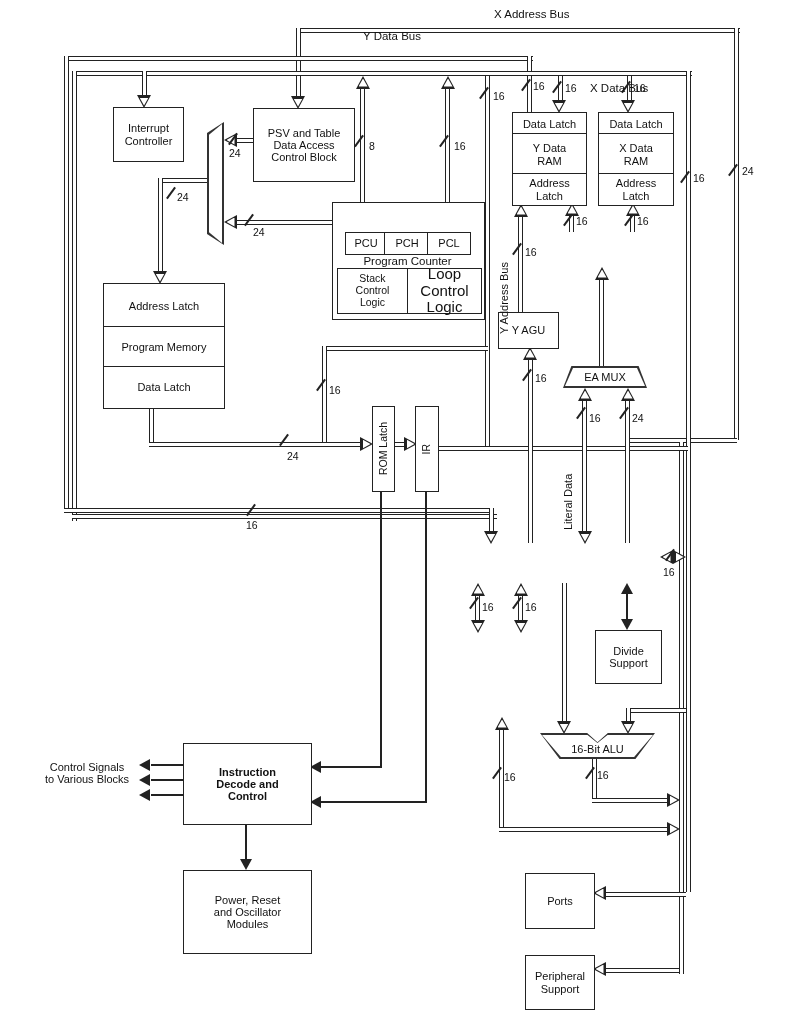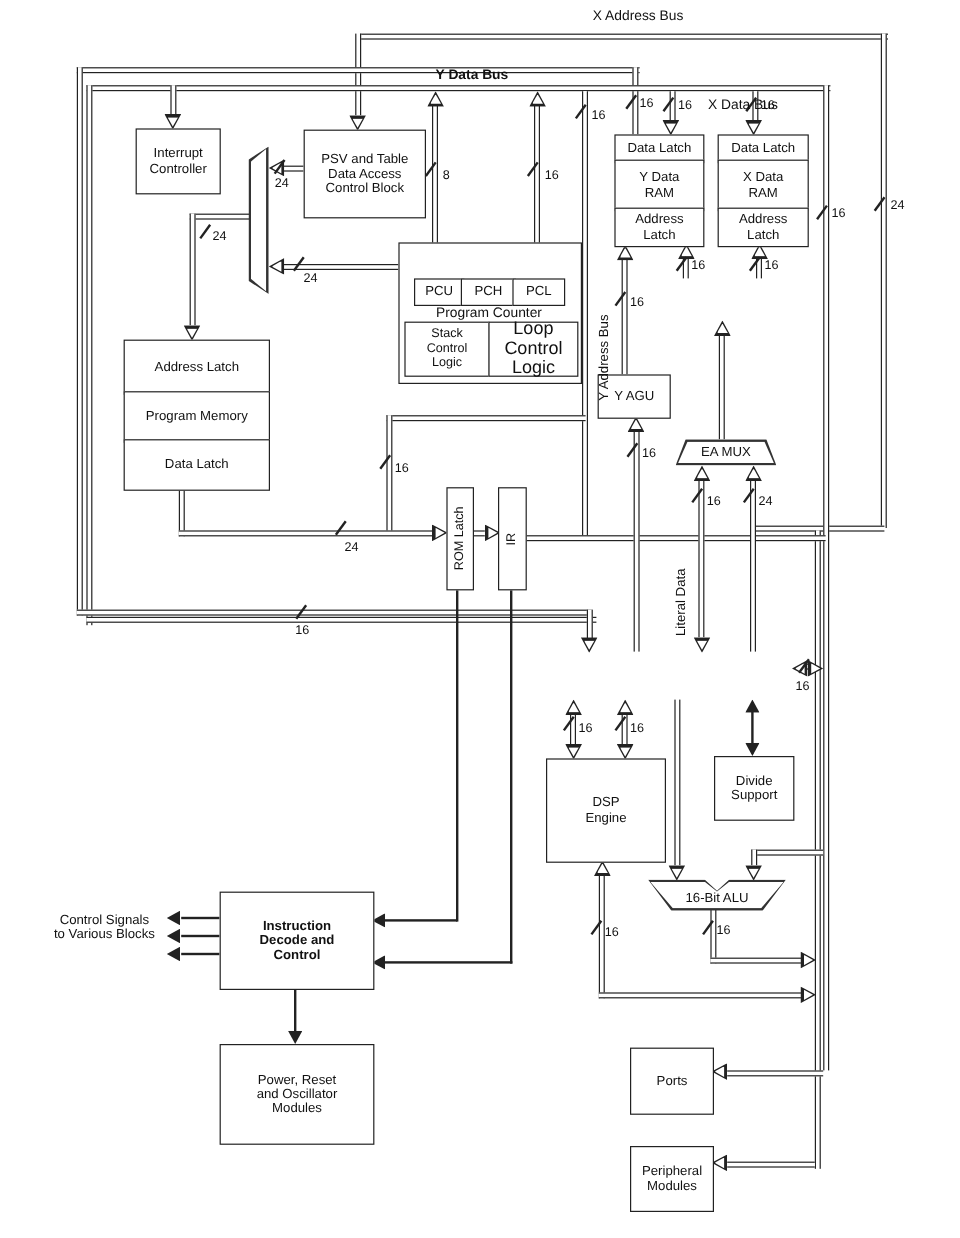--- a/index.html
+++ b/index.html
@@ -204,40 +204,38 @@
   <div class="bx" style="left:103px;top:366px;width:120px;height:41px;">Data Latch</div>
 
   <div class="bx" style="left:372px;top:406px;width:21px;height:84px;"><span class="vt" style="font-size:10.5px;">ROM Latch</span></div>
   <div class="bx" style="left:415px;top:406px;width:22px;height:84px;"><span class="vt" style="font-size:10.5px;">IR</span></div>
 
   <div class="bx" style="left:498px;top:312px;width:59px;height:35px;">Y AGU</div>
   <div class="shape" id="eamux" style="left:563px;top:366px;width:84px;height:22px;">
       <span>EA MUX</span>
     </div>
 
-  <div class="bx" style="left:455px;top:632px;width:98px;height:85px;">DSP
-Engine</div>
   <div class="bx" style="left:595px;top:630px;width:65px;height:52px;">Divide
 Support</div>
   <div class="shape" id="alu" style="left:540px;top:733px;width:115px;height:26px;">
       <span style="padding-top:5px;">16-Bit ALU</span>
     </div>
 
   <div class="bx" style="left:183px;top:743px;width:127px;height:80px;font-weight:bold;">Instruction
 Decode and
 Control</div>
   <div class="bx" style="left:183px;top:870px;width:127px;height:82px;">Power, Reset
 and Oscillator
 Modules</div>
   <div class="bx" style="left:525px;top:873px;width:68px;height:54px;">Ports</div>
   <div class="bx" style="left:525px;top:955px;width:68px;height:53px;">Peripheral
-Modules</div>
+Support</div>
 
   <div class="cap" style="left:494px;top:8px;">X Address Bus</div>
-  <div class="cap" style="left:363px;top:57px;font-weight:bold;">Y Data Bus</div>
+  <div class="cap" style="left:363px;top:30px;">Y Data Bus</div>
   <div class="cap" style="left:590px;top:54px;margin-top:28px;">X Data Bus</div>
   <div class="vlab vt" style="left:498px;top:212px;height:122px;">Y Address Bus</div>
   <div class="vlab vt" style="left:562px;top:440px;height:90px;">Literal Data</div>
   <div class="cap" style="left:34px;top:761px;width:106px;text-align:center;white-space:pre-line;font-size:11px;">Control Signals
 to Various Blocks</div>
 
   <div class="bw" style="left:229px;top:147px;">24</div>
   <div class="bw" style="left:177px;top:191px;">24</div>
   <div class="bw" style="left:253px;top:226px;">24</div>
   <div class="bw" style="left:369px;top:140px;">8</div>

